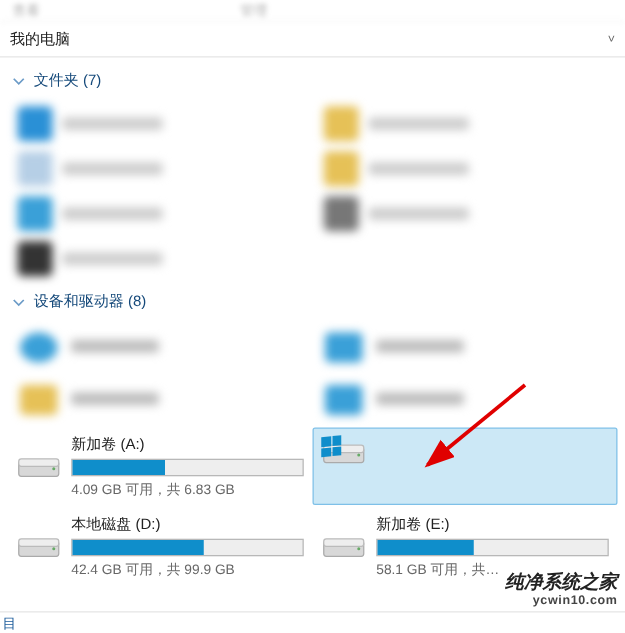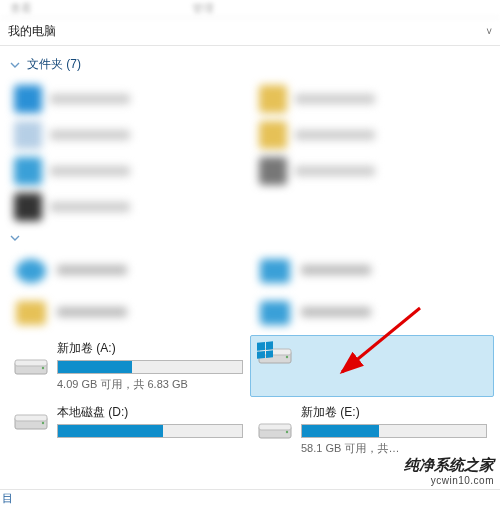--- a/index.html
+++ b/index.html
@@ -27,21 +27,21 @@
   .drive-bar-wrap { height: 14px; border: 1px solid #b8b8b8; background: #eee; position: relative; padding: 0; }
   .drive-bar-fill { height: 100%; background: #0f8ecb; }
   .drive-info { font-size: 11px; color: #666; margin-top: 3px; white-space: nowrap; }
   .drive-item.selected { background: #cce8f6; border-color: #7ec0e8; }
   .drive-item.selected .drive-info { color: #4a6f85; }
   .win-logo { width: 16px; height: 16px; display: grid; grid-template-columns: 1fr 1fr; grid-template-rows: 1fr 1fr; gap: 1px; transform: skewY(-6deg); }
   .win-logo span { background: #0f8ecb; }
   .disk-svg { width: 36px; height: 24px; }
   .arrow-anno { position: absolute; left: 330px; top: 300px; pointer-events: none; }
   .watermark { position: absolute; right: 6px; bottom: 20px; font-size: 15px; font-weight: bold; color: #222; font-style: italic; text-shadow: 0 0 2px #fff, 0 0 4px #fff; }
-  .watermark .sub { font-size: 10px; font-style: normal; font-weight: normal; letter-spacing: 0.5px; color: #444; display: block; text-align: right; }
+  .watermark .sub { font-size: 10px; font-style: normal; font-weight: bold; letter-spacing: 0.5px; color: #444; display: block; text-align: right; }
   .leftedge { position: absolute; left: 0; bottom: 0; font-size: 11px; color: #1a5a9a; padding: 0 2px; }
   .statusbar-sep { position: absolute; left: 0; bottom: 16px; right: 0; height: 1px; background: #e5e5e5; }
 </style>
 </head>
 <body>
 
 <div class="window">
 
   <div class="toolbar">
     <span>查看</span>
@@ -94,20 +94,21 @@
           <span class="flabel"></span>
         </div>
     </div>
 
     <div class="section-head">
       <span class="chev">
         <svg viewBox="0 0 10 10">
             <path d="M1 3 L5 7 L9 3" fill="none" stroke="#6b9bc7" stroke-width="1.4"></path>
           </svg>
       </span>
+      <span>设备和驱动器 (8)</span>
     </div>
 
     <div class="drives">
 
       <div class="drive-row">
         <div class="drive-item blurred">
           <div class="drive-top">
             <div class="drive-icon">
                 <span style="display:block;width:30px;height:24px;background:#3aa0d8;border-radius:50%"></span>
               </div>
@@ -200,20 +201,21 @@
                   <rect x="2" y="8" width="32" height="12" rx="2" fill="#d8d8d8" stroke="#aaa"></rect>
                   <rect x="2" y="6" width="32" height="6" rx="2" fill="#eee" stroke="#bbb"></rect>
                   <circle cx="30" cy="14" r="1.2" fill="#6a6"></circle>
                 </svg>
             </div>
             <div class="drive-body">
               <div class="drive-name">本地磁盘 (D:)</div>
               <div class="drive-bar-wrap">
                 <div class="drive-bar-fill" style="width:57%"></div>
               </div>
+              <div class="drive-info">42.4 GB 可用，共 99.9 GB</div>
             </div>
           </div>
         </div>
 
         <div class="drive-item">
           <div class="drive-top">
             <div class="drive-icon">
               <svg class="disk-svg" viewBox="0 0 36 24">
                   <rect x="2" y="8" width="32" height="12" rx="2" fill="#d8d8d8" stroke="#aaa"></rect>
                   <rect x="2" y="6" width="32" height="6" rx="2" fill="#eee" stroke="#bbb"></rect>

